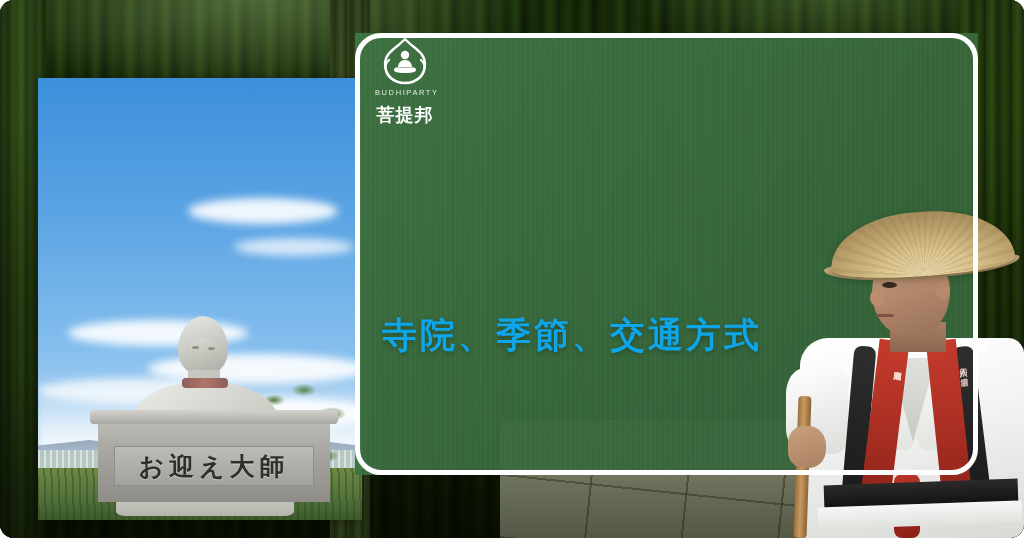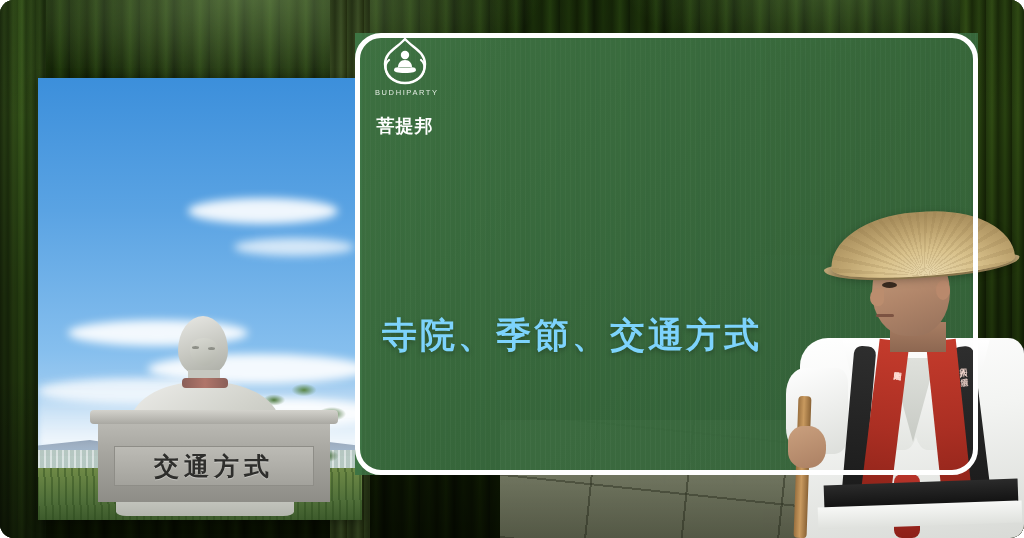--- a/index.html
+++ b/index.html
@@ -236,36 +236,36 @@
   }
   .logo-mark { width: 56px; height: 50px; display:block; margin: 0 auto; }
   .logo-en {
     font-family: "Liberation Sans", sans-serif;
     font-size: 7.5px; letter-spacing: 1.6px; color: #e3ece2;
     margin-top: 2px; white-space: nowrap; text-align:center;
   }
   .logo-cn {
     font-family: "DejaVu Sans", sans-serif;
     font-size: 18px; color: #ffffff; letter-spacing: 1px;
-    margin-top: 17px; font-weight: 600; white-space: nowrap;
+    margin-top: 6px; font-weight: 600; white-space: nowrap;
   }
 
   
   .headline {
     position: absolute; left: 444px; top: 158px;
     font-family: "DejaVu Sans", sans-serif;
     font-size: 66px; font-weight: 700; color: #ffffff;
     letter-spacing: 4px; line-height: 1;
     text-shadow: 0 2px 6px rgba(0,0,0,.30);
     white-space: nowrap;
   }
   .subline {
     position: absolute; left: 382px; top: 318px;
     font-family: "DejaVu Sans", sans-serif;
-    font-size: 35px; font-weight: 600; color: #7dd3fc;
+    font-size: 35px; font-weight: 600; color: #0ea5e9;
     letter-spacing: 3px; line-height: 1;
     text-shadow: 0 2px 5px rgba(0,0,0,.28);
     white-space: nowrap;
     text-align: center;
   }
 
   
   .pilgrim { position: absolute; right: 0; bottom: 0; width: 230px; height: 340px; }
 
   .p-hat {
@@ -415,21 +415,21 @@
       <div class="st-neck"></div>
       <div class="st-collar"></div>
       <div class="st-hand a"></div>
       <div class="st-hand b"></div>
       <div class="st-lap"></div>
     </div>
 
     <div class="pedestal-top"></div>
     <div class="pedestal"></div>
     <div class="plaque">
-      <span>交通方式</span>
+      <span>お迎え大師</span>
     </div>
   </div>
 
   <div class="green-panel"></div>
   <div class="green-panel-left"></div>
 
   <div class="logo-block">
     <svg class="logo-mark" viewBox="0 0 56 50">
 
       <path d="M28 3 C20 12 8 16 8 28 C8 40 17 47 28 47 C39 47 48 40 48 28 C48 16 36 12 28 3 Z" fill="none" stroke="#ffffff" stroke-width="2.4"></path>

